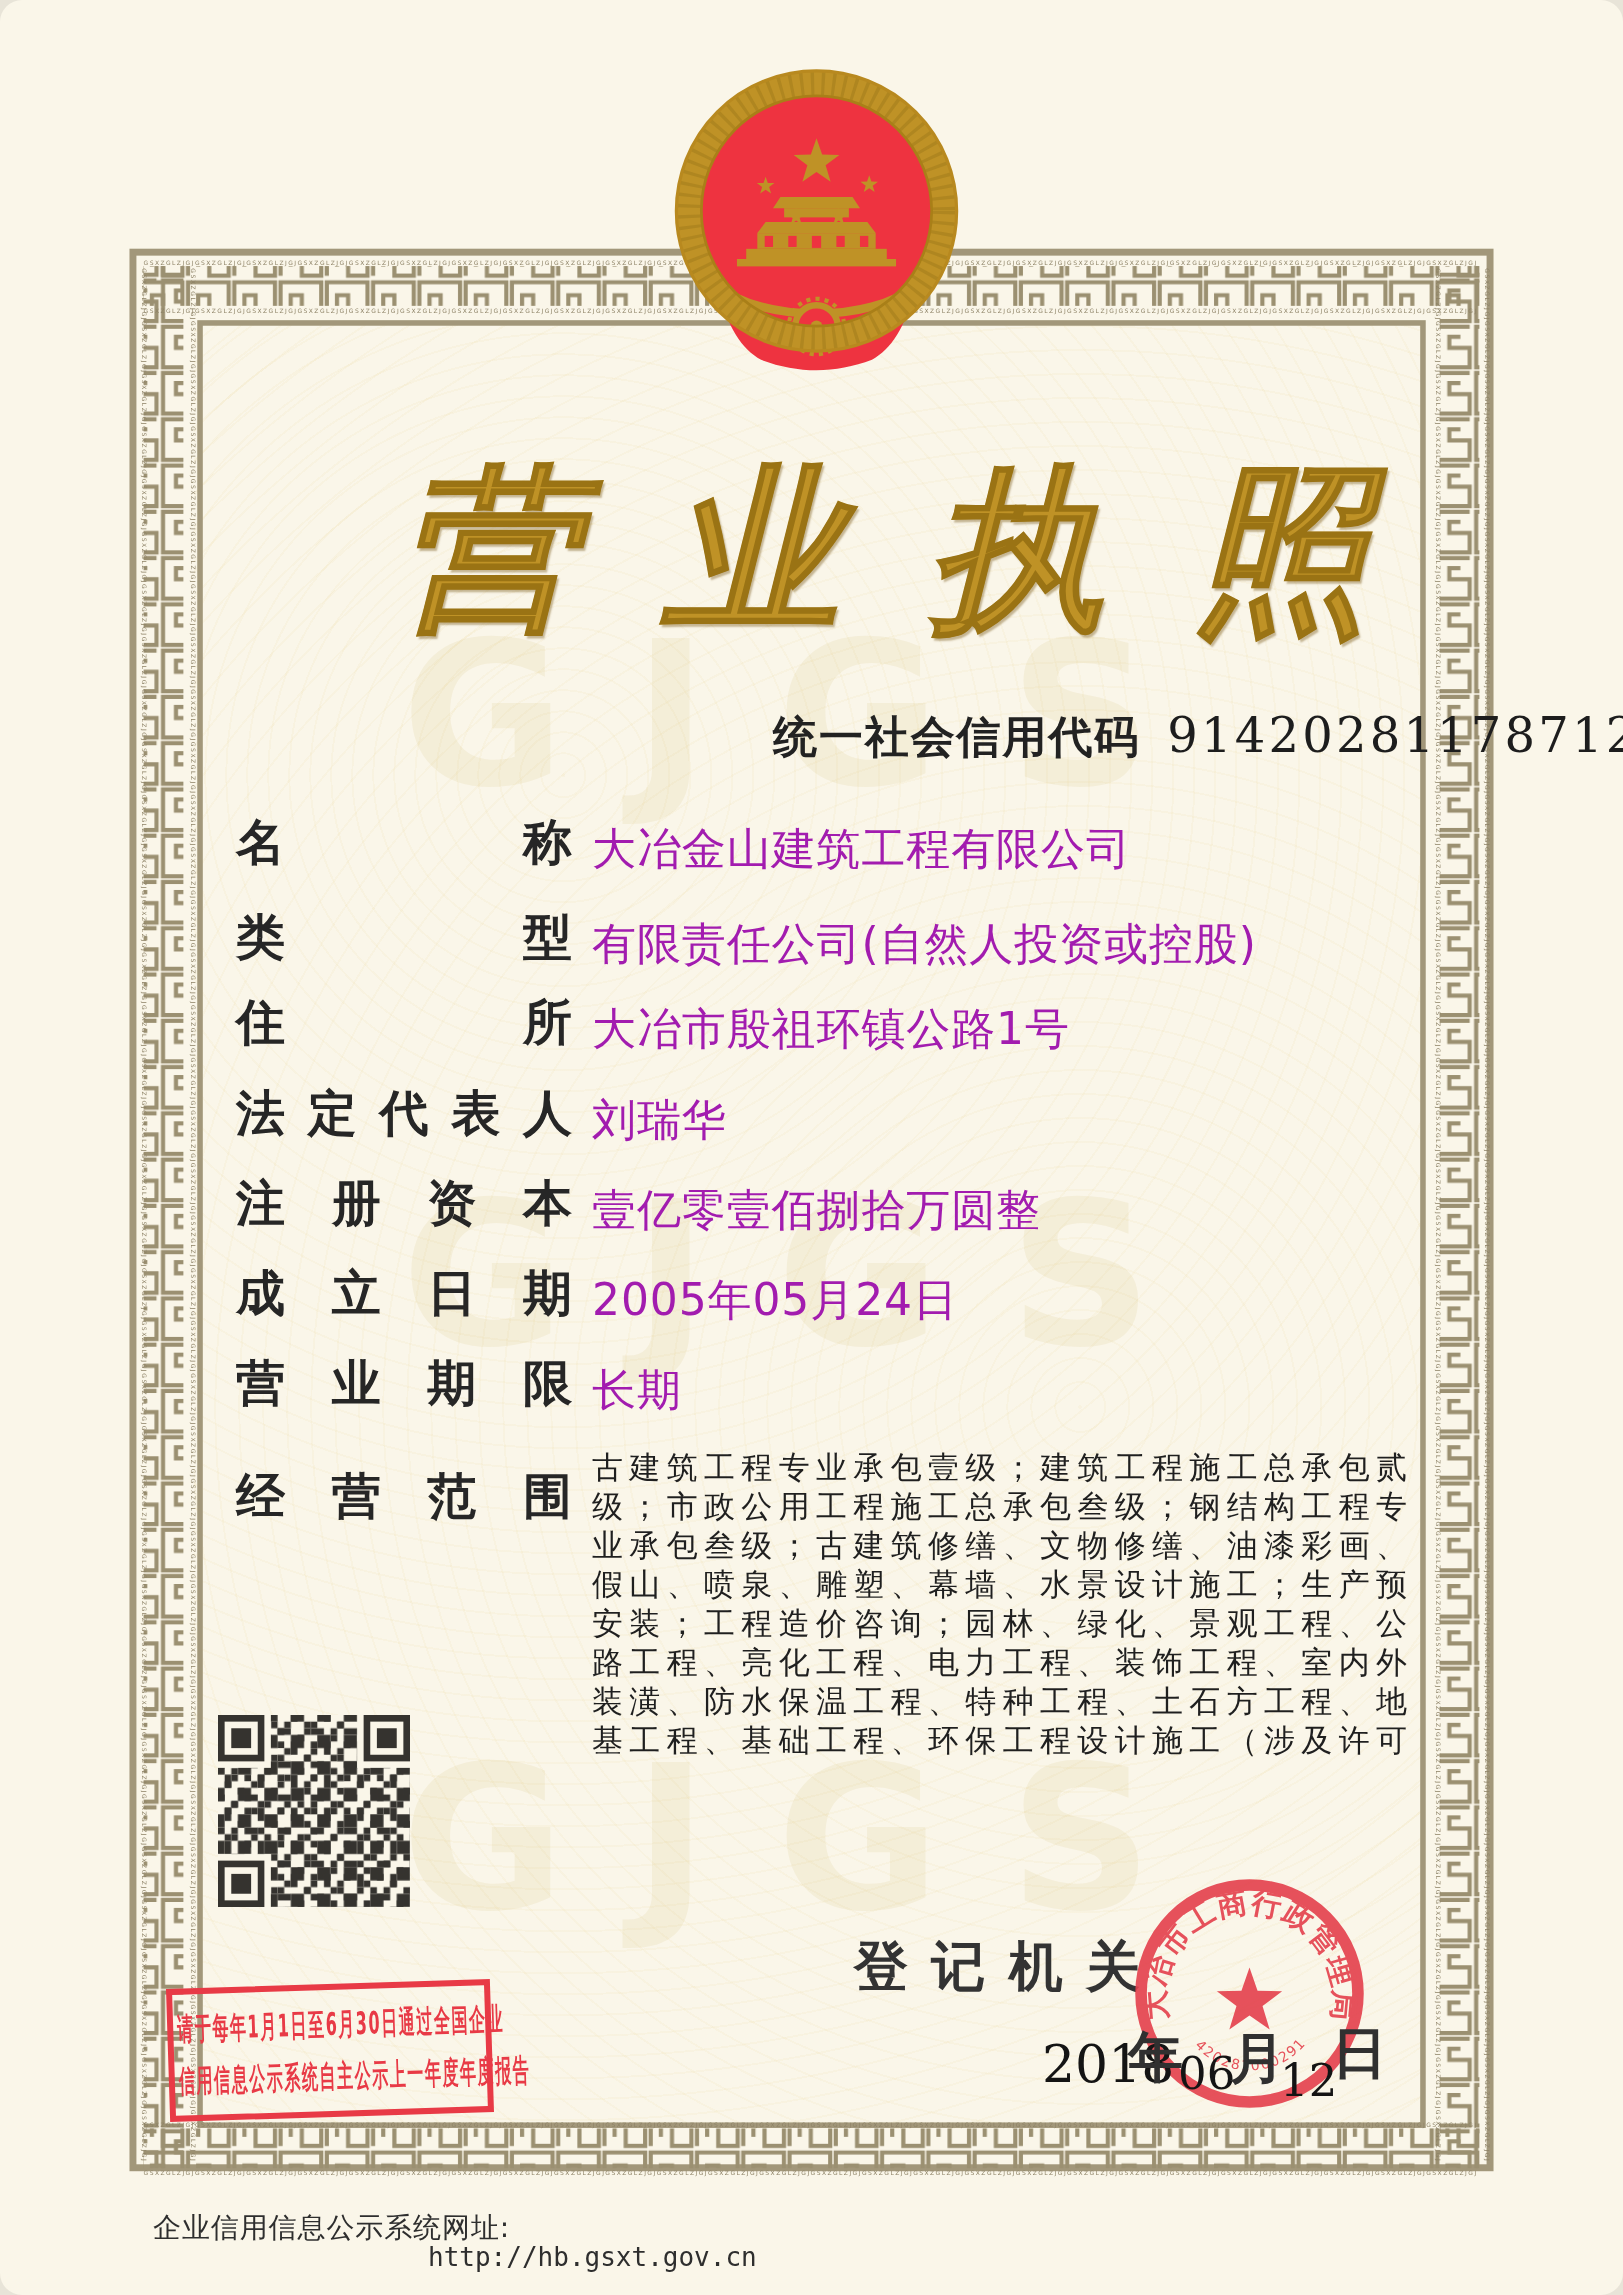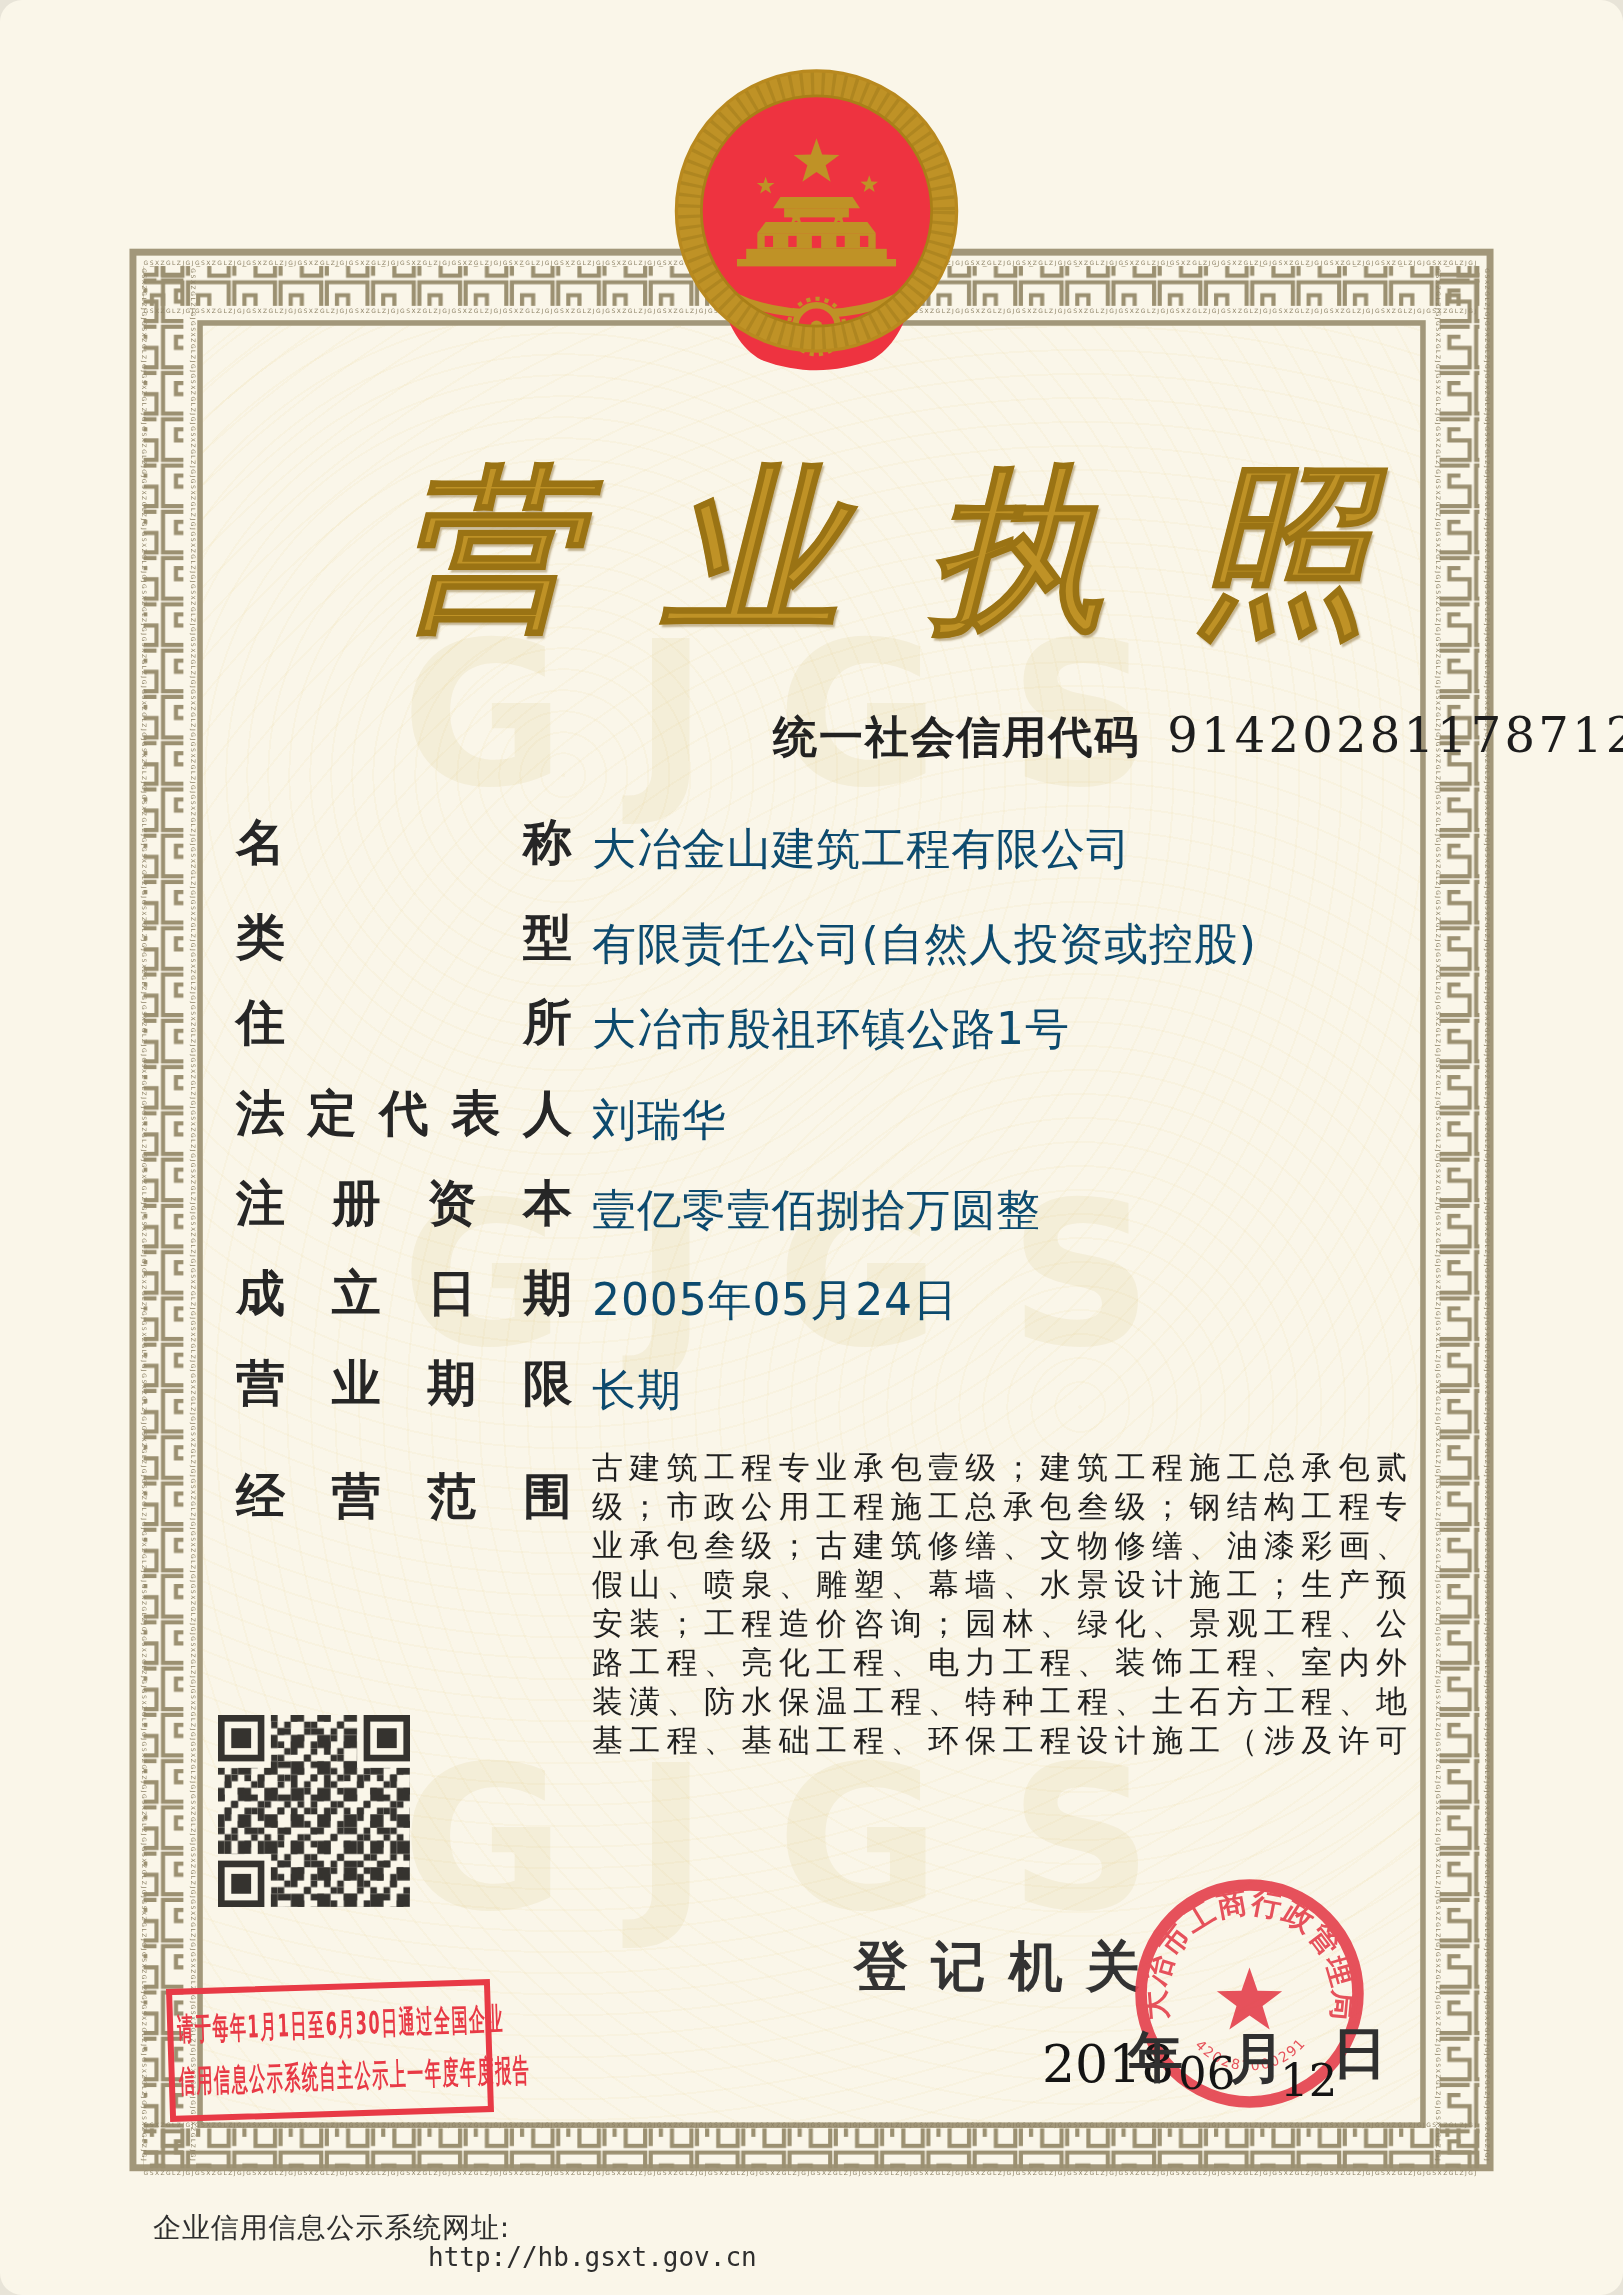--- a/index.html
+++ b/index.html
@@ -21,21 +21,21 @@
   .title{position:absolute;left:398px;top:451px;width:972px;height:199px;line-height:199px;
     font-size:177px;font-weight:700;color:var(--gold);
     text-align:justify;text-align-last:justify;
     text-shadow:1.9px 2.8px 1.9px rgba(108,74,6,.38);font-style:italic;-webkit-text-stroke:0.9px #9a7314;}
   .credit{position:absolute;top:707px;left:773px;white-space:nowrap;}
   .credit .lbl{font-size:44px;font-weight:600;color:#222;letter-spacing:1.9px;}
   .credit .code{font-family:"DejaVu Serif",serif;font-size:48px;color:#1d1d1d;letter-spacing:3.2px;margin-left:27px;}
   .row{position:absolute;left:236px;width:1176px;height:60px;}
   .row .lbl{position:absolute;left:0;top:0;width:336px;font-size:49px;font-weight:600;color:#262626;
     text-align:justify;text-align-last:justify;line-height:1.12;}
-  .row .val{position:absolute;left:356px;top:3.7px;font-size:44px;color:#0c4a6e;white-space:nowrap;letter-spacing:0.9px;}
+  .row .val{position:absolute;left:356px;top:3.7px;font-size:44px;color:#a21caf;white-space:nowrap;letter-spacing:0.9px;}
   .scope-label{position:absolute;left:236px;top:1440px;width:336px;font-size:49px;font-weight:600;color:#262626;
     text-align:justify;text-align-last:justify;margin-top:24px;}
   .scope{position:absolute;left:592px;top:1448px;width:815px;}
   .scope div{font-size:31px;color:#1f1f1f;line-height:39px;height:39px;
     text-align:justify;text-align-last:justify;}
   .regorg{position:absolute;left:854px;top:1931px;width:286px;font-size:54px;font-weight:600;color:#333;
     text-align:justify;text-align-last:justify;}
   .date{position:absolute;color:#303030;white-space:nowrap;z-index:7;}
   .date.num{font-family:"DejaVu Serif",serif;color:#141414;}
   .d-y{left:1042px;top:2034px;font-size:52px;}

